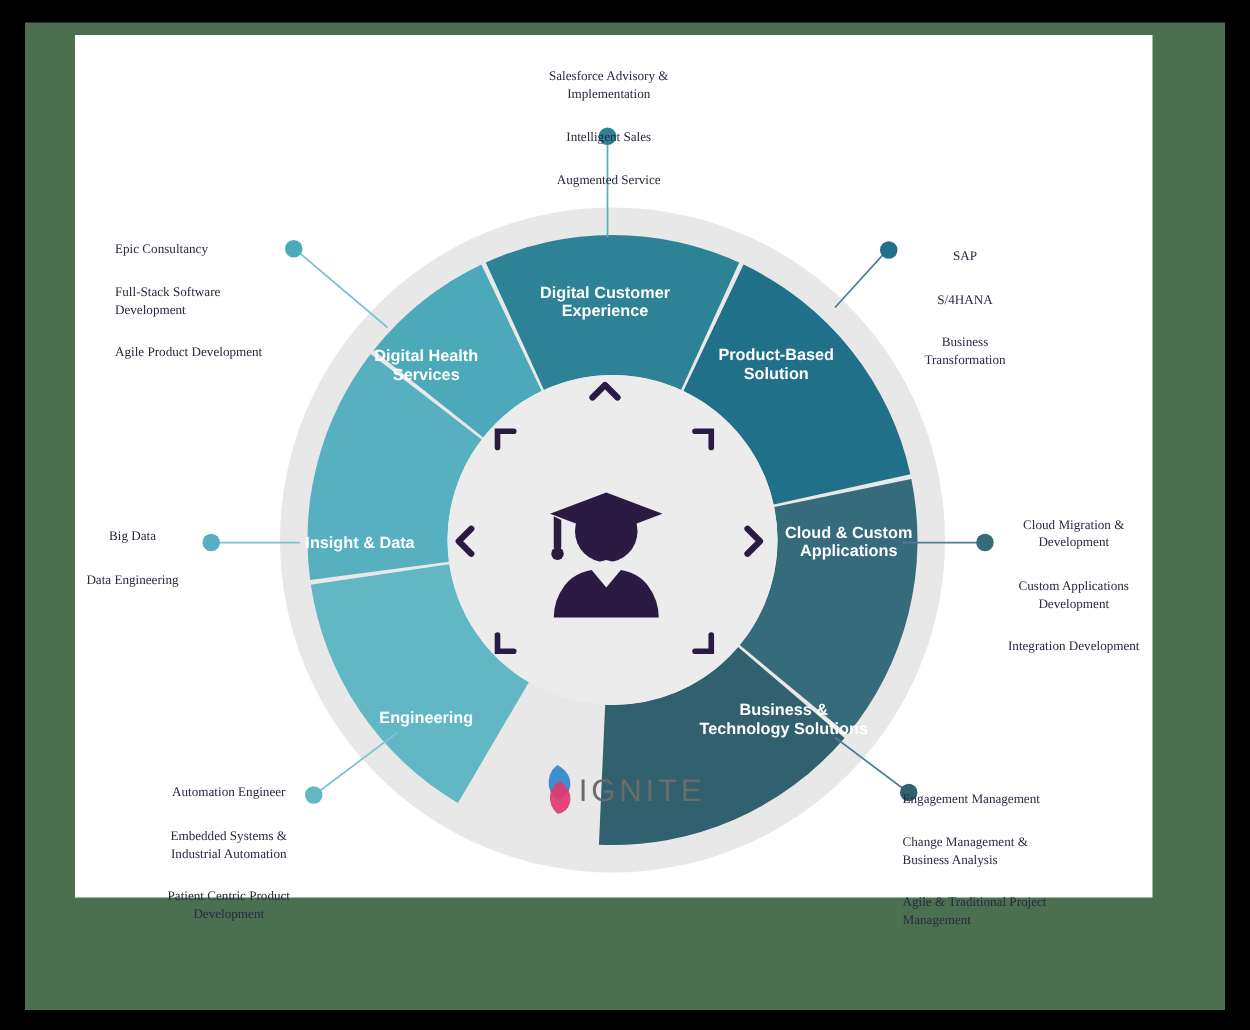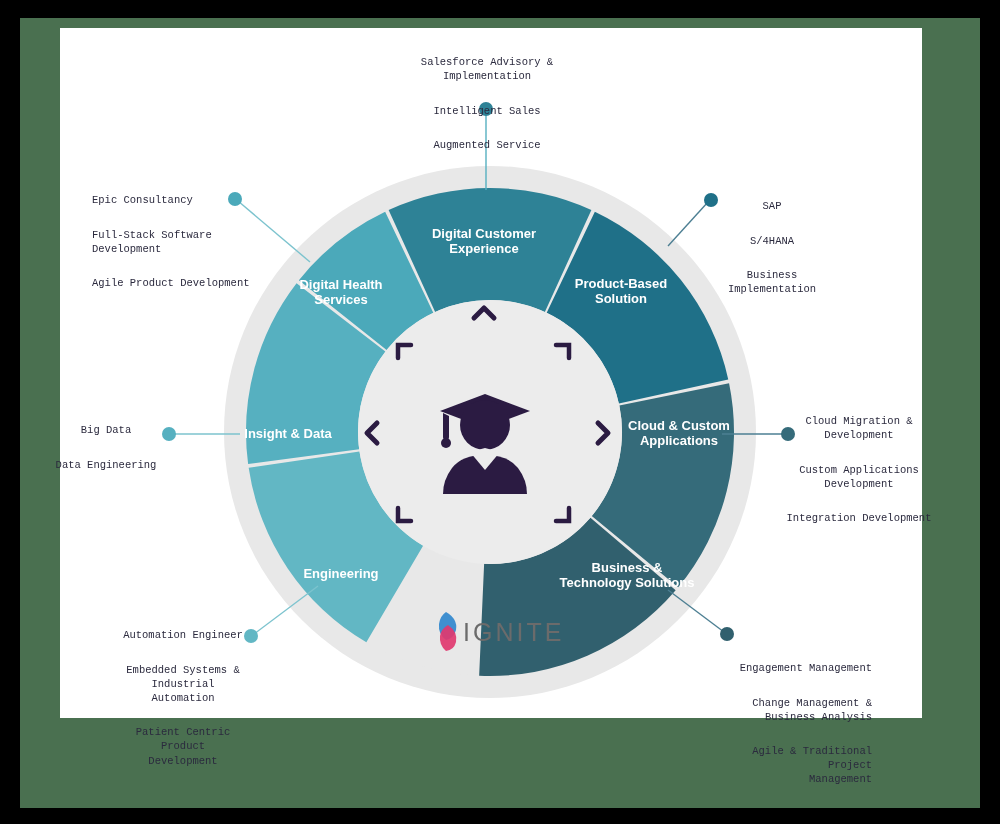--- a/index.html
+++ b/index.html
@@ -37,21 +37,21 @@
   .seg-label {
     font-family: "Liberation Sans", sans-serif;
     font-weight: bold;
     font-size: 13px;
     fill: #ffffff;
   }
   .callout-line { stroke-width: 1.4; fill: none; }
 
   .callout {
     position: absolute;
-    font-family: Liberation Mono, monospace;
+    font-family: Liberation Serif, serif;
     font-size: 10.5px;
     line-height: 1.35;
     color: #2b2a3e;
     white-space: pre-line;
   }
   .callout div { margin: 3px 0; }
 
   .logo-text {
     font-family: "Liberation Sans", sans-serif;
     font-size: 25px;
@@ -186,31 +186,31 @@
     <div>Embedded Systems &amp;
 Industrial Automation</div>
     <div>Patient Centric Product
 Development</div>
   </div>
 
   <div class="callout" style="left:716px; top:182px; width:112px; text-align:center;">
     <div>SAP</div>
     <div>S/4HANA</div>
     <div>Business
-Implementation</div>
+Transformation</div>
   </div>
 
   <div class="callout" style="left:794px; top:397px; width:130px; text-align:center;">
     <div>Cloud Migration &amp;
 Development</div>
     <div>Custom Applications
 Development</div>
     <div style="width:150px; margin-left:-10px;">Integration Development</div>
   </div>
 
-  <div class="callout" style="left:722px; top:644px; width:150px; text-align:right;">
+  <div class="callout" style="left:722px; top:616px; width:150px; text-align:left;">
     <div>Engagement Management</div>
     <div>Change Management &amp;
 Business Analysis</div>
     <div>Agile &amp; Traditional Project
 Management</div>
   </div>
 </div>
 
 </body></html>

